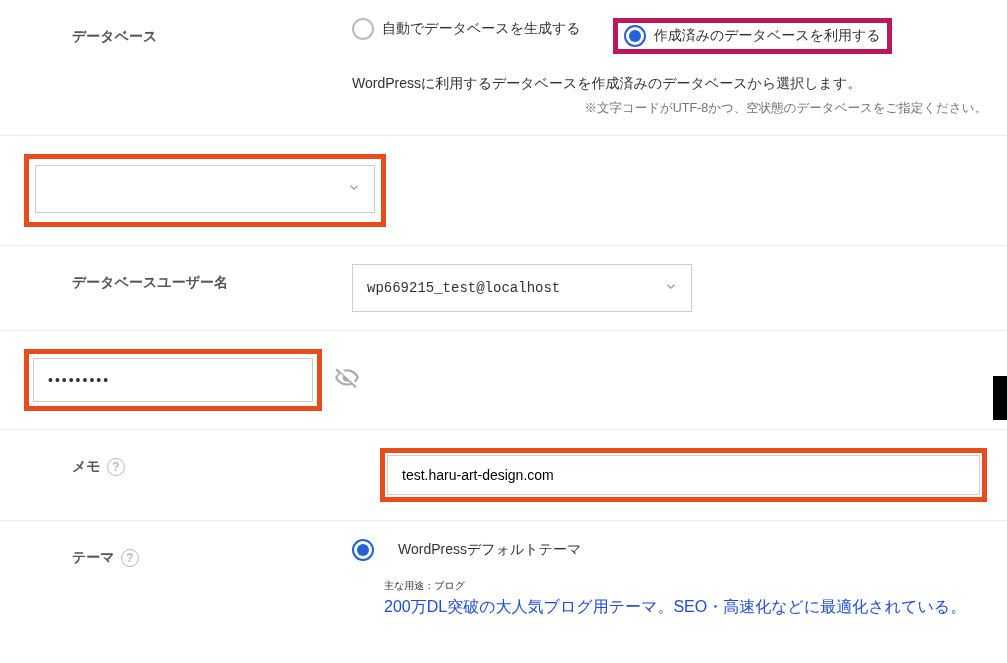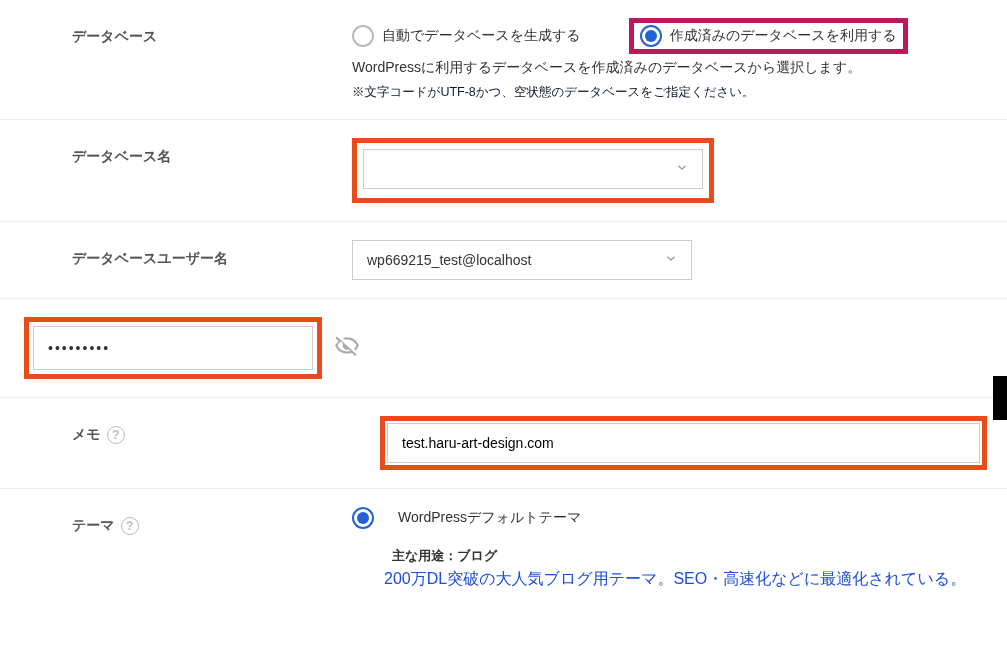--- a/index.html
+++ b/index.html
@@ -27,22 +27,22 @@
       align-items: center;
       gap: 6px;
       margin-left: 48px;
     }
     .row-content {
       flex: 1;
       padding-right: 20px;
     }
     .radio-group {
       display: flex;
-      gap: 48px;
-      align-items: center;
+      gap: 32px;
+      align-items: flex-start;
     }
     .radio-item {
       display: flex;
       align-items: center;
       gap: 8px;
       cursor: pointer;
     }
     .radio {
       width: 22px;
       height: 22px;
@@ -63,44 +63,46 @@
       background: #2361d6;
       border-radius: 50%;
     }
     .highlight-box {
       border: 5px solid #be185d;
       padding: 2px 6px;
       display: inline-flex;
       align-items: center;
     }
     .description {
-      margin-top: 2px;
+      margin-top: 18px;
       color: #333;
       font-size: 14px;
       line-height: 1.7;
     }
     .sub-description {
-      color: #0f172a;
+      color: #737373;
       font-size: 12.5px;
       margin-top: 4px;
+      text-align: right;
     }
     .select-wrap {
       position: relative;
       display: inline-block;
     }
     .select-box {
       width: 340px;
-      height: 40px;
+      height: 48px;
       border: 1px solid #ccc;
       background: #fff;
       padding: 0 40px 0 14px;
       font-size: 14px;
       display: flex;
       align-items: center;
       cursor: pointer;
+      font-family: Liberation Mono, monospace;
     }
     .chevron {
       position: absolute;
       right: 14px;
       top: 50%;
       transform: translateY(-50%);
       color: #999;
     }
     .highlight-wrap {
       border: 5px solid #e84c1a;
@@ -177,24 +179,23 @@
       display: flex;
       align-items: center;
       gap: 24px;
       margin-bottom: 8px;
     }
     .theme-block { margin-bottom: 18px; }
     .theme-sub {
       margin-left: 32px;
     }
     .theme-heading {
-      font-weight: bold;
-      font-size: 13px;
+      font-weight: normal;
+      font-size: 10px;
       margin-bottom: 4px;
-      margin-left: 8px;
     }
     .theme-desc {
       color: #1d4ed8;
       font-size: 16px;
     }
     .right-black {
       position: absolute;
       right: 0;
       top: 376px;
       width: 14px;
@@ -219,21 +220,20 @@
           <span>作成済みのデータベースを利用する</span>
         </div>
       </div>
     </div>
     <div class="description">WordPressに利用するデータベースを作成済みのデータベースから選択します。</div>
     <div class="sub-description">※文字コードがUTF-8かつ、空状態のデータベースをご指定ください。</div>
   </div>
 </div>
 
 <div class="form-row">
-  <div class="row-label">データベース名</div>
   <div class="row-content">
     <div class="highlight-wrap">
       <div class="select-wrap">
         <div class="select-box"></div>
         <span class="chevron">
           <svg width="14" height="14" viewBox="0 0 24 24" fill="none" stroke="currentColor" stroke-width="2">
               <polyline points="6 9 12 15 18 9"></polyline>
             </svg>
         </span>
       </div>

